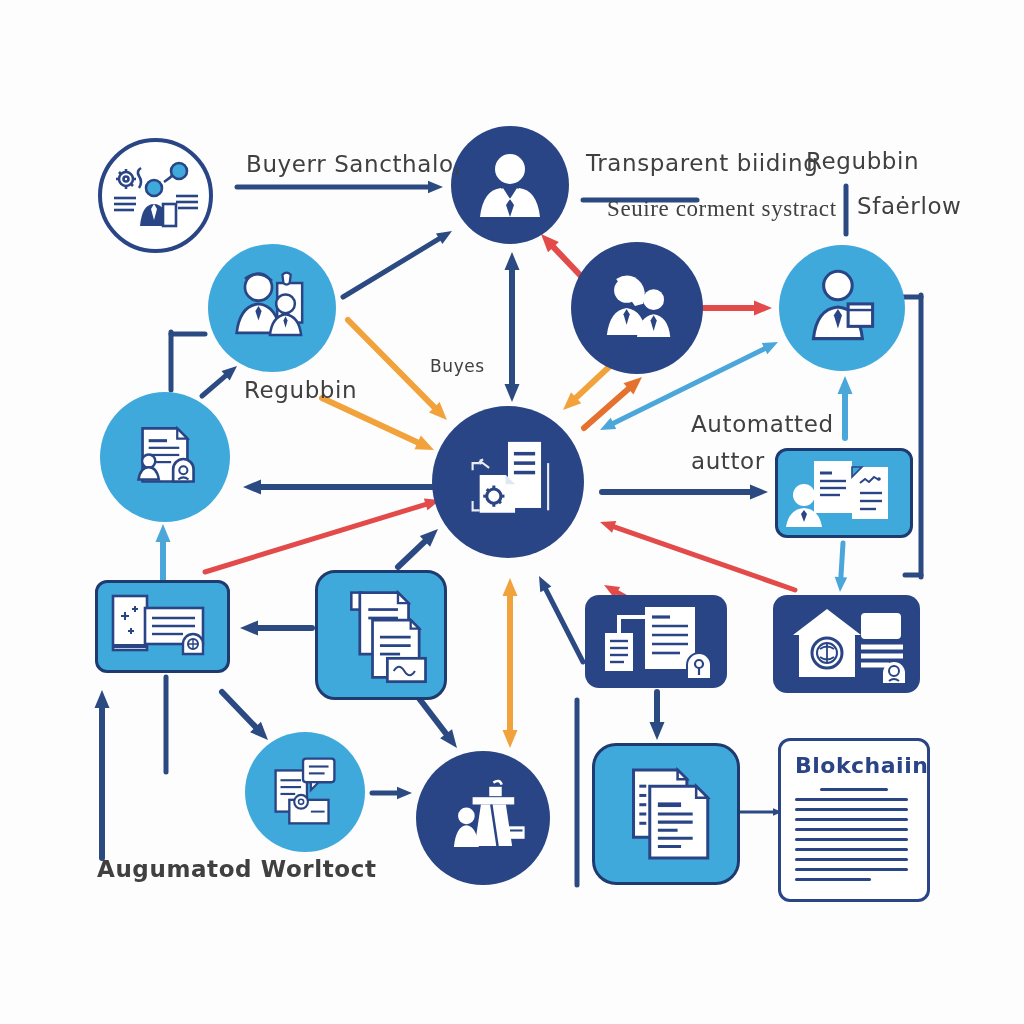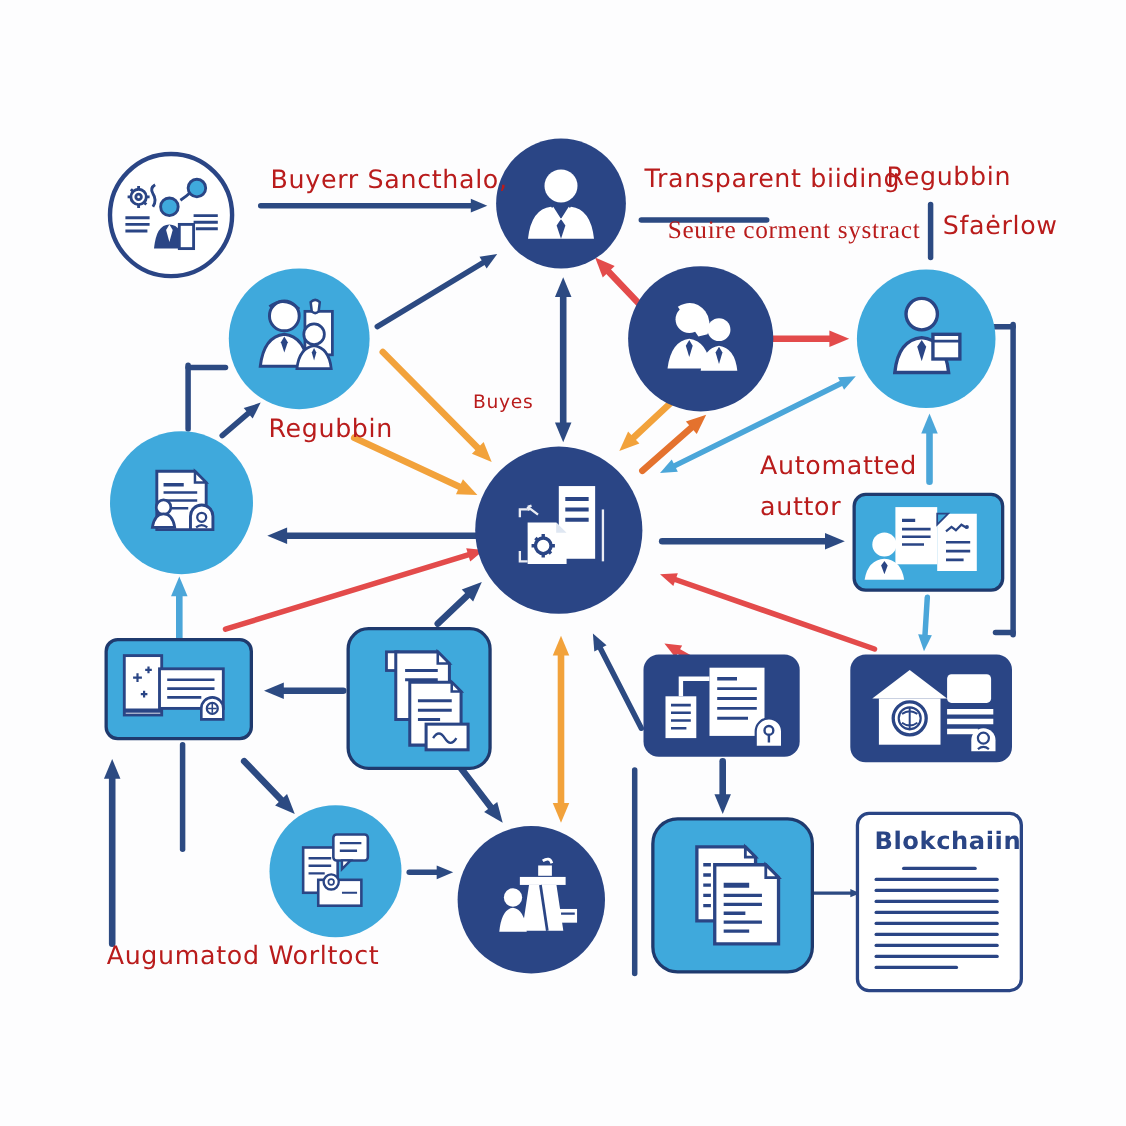--- a/index.html
+++ b/index.html
@@ -6,21 +6,21 @@
   #canvas{position:relative;width:1024px;height:1024px;background:#fdfdfe;overflow:hidden;
           font-family:"DejaVu Sans",sans-serif;}
   #edges{position:absolute;left:0;top:0;z-index:1;}
   .node{position:absolute;z-index:2;box-sizing:border-box;display:flex;align-items:center;justify-content:center;}
   .circle{border-radius:50%;}
   .navy-bg{background:#2a4585;}
   .lblue-bg{background:#3fa9dc;}
   .outlined{background:#ffffff;border:4px solid #2a4585;}
   .rrect{border-radius:14px;}
   .bordered{border:3px solid #1f3a6e;}
-  .lbl{position:absolute;z-index:3;color:#b91c1c;font-size:23px;font-weight:500;
+  .lbl{position:absolute;z-index:3;color:#404040;font-size:23px;font-weight:500;
        letter-spacing:0.6px;white-space:nowrap;}
   .small-lbl{font-size:17px;}
   
   #blokdoc{position:absolute;z-index:2;background:#ffffff;border:3px solid #2a4585;border-radius:12px;
            box-sizing:border-box;display:flex;flex-direction:column;padding:12px 14px 10px 14px;}
   #blokdoc .doc-title{color:#2a4585;font-size:22px;font-weight:700;letter-spacing:0.5px;}
   #blokdoc .doc-lines{width:100%;margin-top:10px;display:flex;flex-direction:column;gap:7px;}
   #blokdoc .doc-line{height:3px;background:#2a4585;border-radius:2px;}
   svg.icon{display:block;}
 </style>
@@ -385,15 +385,15 @@
 
   <span class="lbl" style="left:246px;top:151px;">Buyerr Sancthalo,</span>
   <span class="lbl" style="left:586px;top:150px;">Transparent biiding</span>
   <span class="lbl" style="left:607px;top:196px;font-family:Liberation Serif, serif;">Seuire corment systract</span>
   <span class="lbl" style="left:806px;top:148px;">Regubbin</span>
   <span class="lbl" style="left:857px;top:193px;">Sfaėrlow</span>
   <span class="lbl" style="left:244px;top:377px;">Regubbin</span>
   <span class="lbl small-lbl" style="left:430px;top:356px;">Buyes</span>
   <span class="lbl" style="left:691px;top:411px;">Automatted</span>
   <span class="lbl" style="left:691px;top:448px;">auttor</span>
-  <span class="lbl" style="left:97px;top:856px;">Augumatod Worltoct</span>
+  <span class="lbl" style="left:97px;top:856px;font-weight:bold;">Augumatod Worltoct</span>
 
 </div>
 
 </body></html>

